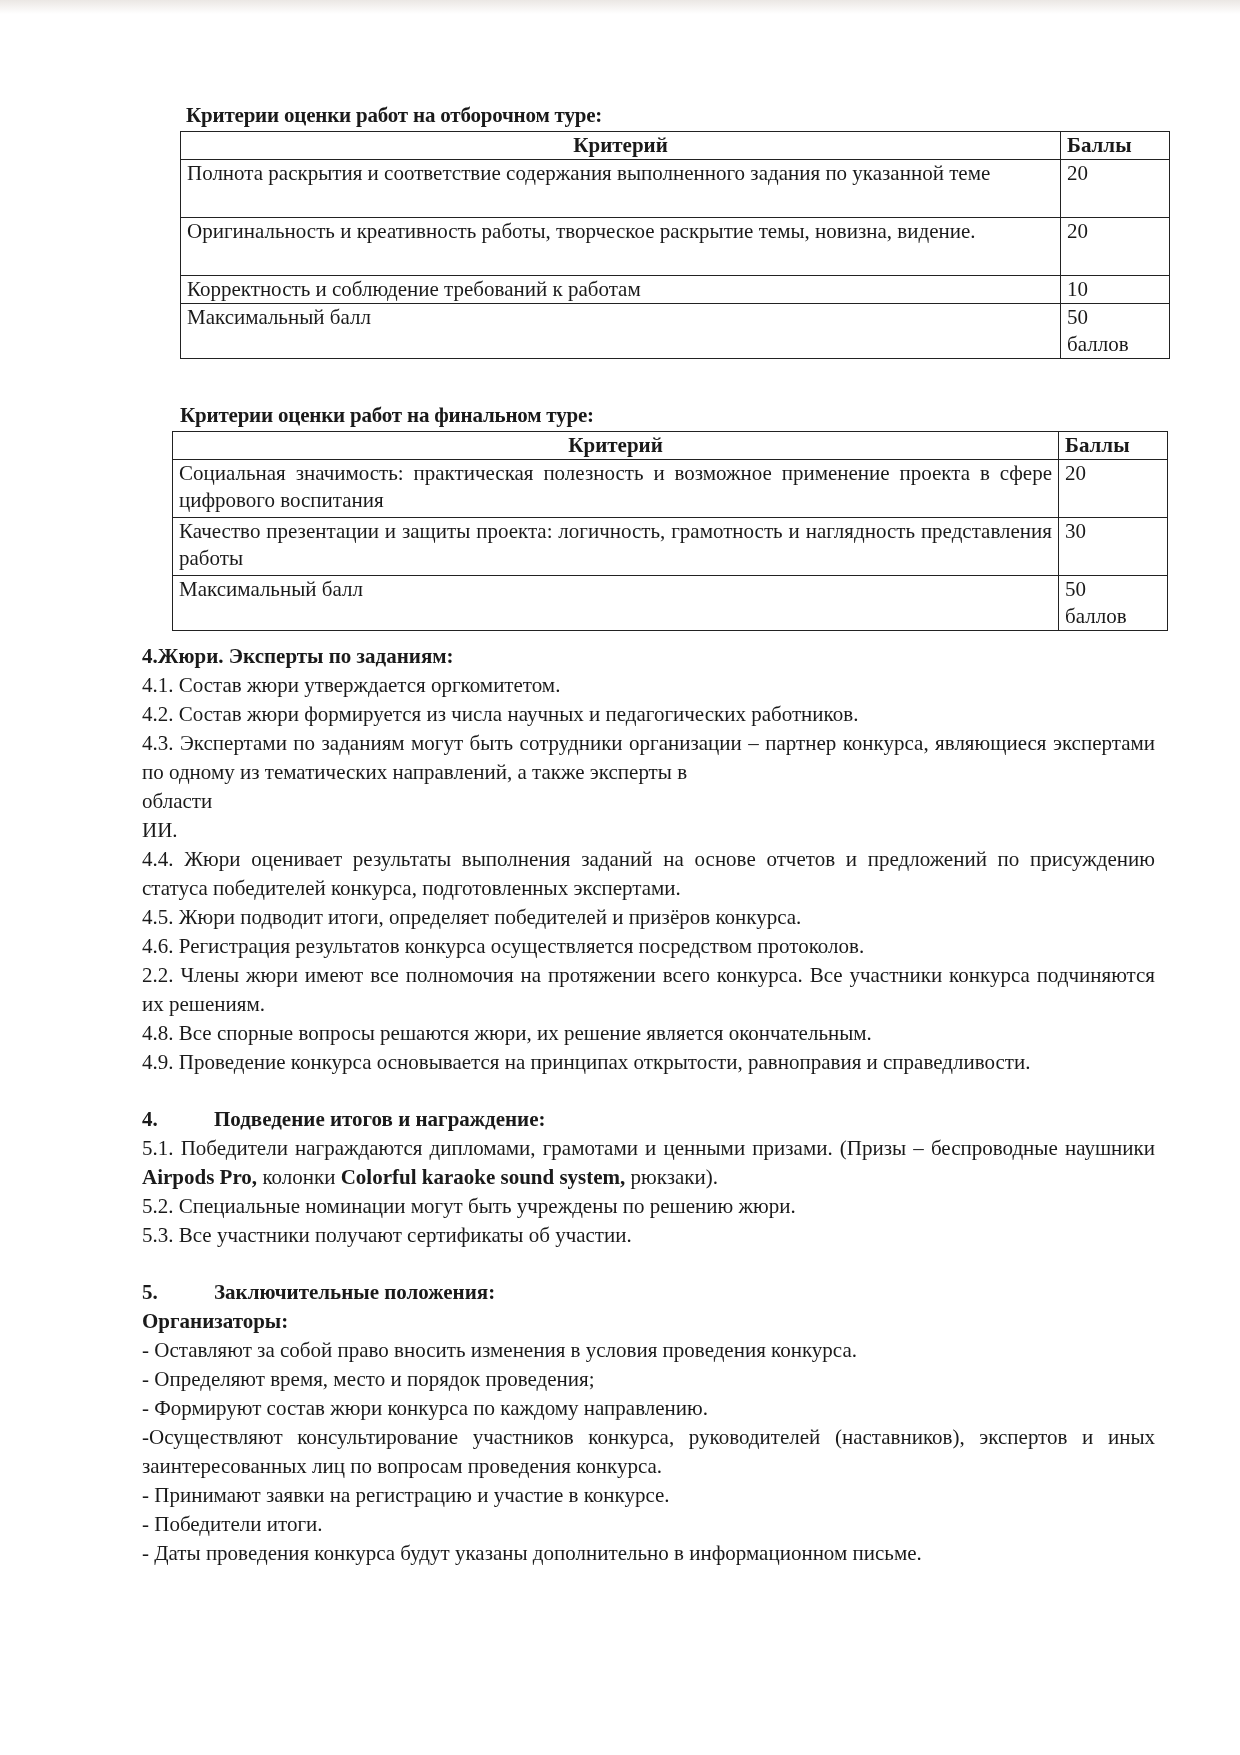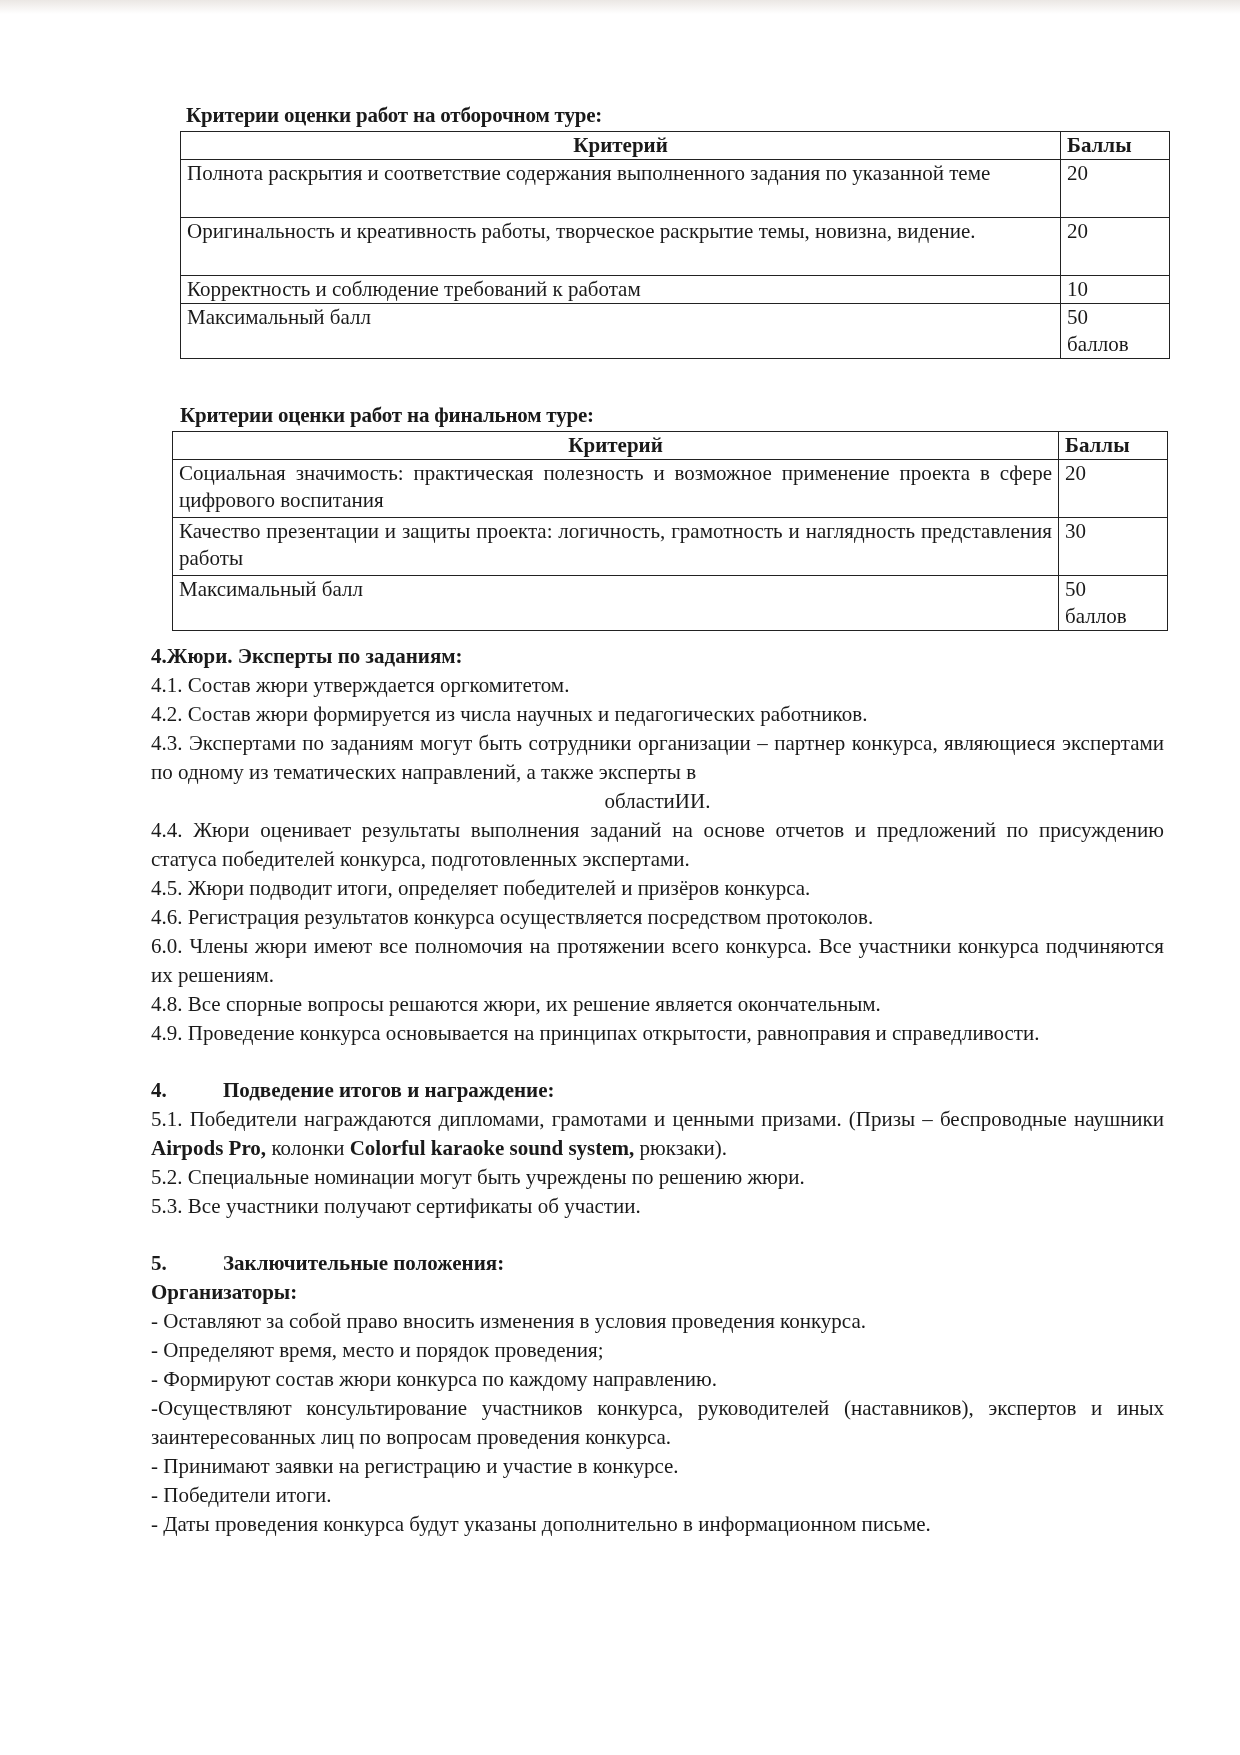--- a/index.html
+++ b/index.html
@@ -15,26 +15,26 @@
     position: absolute; border-collapse: collapse; font-size: 21px; line-height: 27px;
   }
   table.crit td, table.crit th {
     border: 1.6px solid #222; vertical-align: top; padding: 0 6px;
   }
   table.crit th { font-weight: bold; text-align: center; }
   table.crit th.pts { vertical-align: bottom; text-align: left; }
   table.crit td.desc { text-align: justify; text-align-last: left; }
   table.crit td.pts { width: 96px; }
   .max-pts span { display: block; }
-  .content { position: absolute; left: 151px; width: 1013px; font-size: 21px; line-height: 29px; }
+  .content { position: absolute; left: 142px; width: 1013px; font-size: 21px; line-height: 29px; }
   .content p { margin: 0; text-align: justify; }
   .h-bold { font-weight: bold; }
   .sec-head { font-weight: bold; margin-top: 28px !important; }
   .sec-head .num { display: inline-block; width: 72px; }
-  .ai-line { display: flex; justify-content: center; }
+  .ai-line { display: flex; justify-content: space-between; flex-direction: column; }
   b.brand { font-weight: bold; }
 </style>
 </head>
 <body>
 
 <div class="page">
   <div class="scan-edge"></div>
 
   <div class="caption" style="left:186px; top:103px;">Критерии оценки работ на отборочном туре:</div>
   <table class="crit" style="left:180px; top:131px; width:990px;">
@@ -95,21 +95,21 @@
     <p>4.1. Состав жюри утверждается оргкомитетом.</p>
     <p>4.2. Состав жюри формируется из числа научных и педагогических работников.</p>
     <p>4.3. Экспертами по заданиям могут быть сотрудники организации – партнер конкурса, являющиеся экспертами по одному из тематических направлений, а также эксперты в</p>
     <p class="ai-line">
       <span>области</span>
       <span>ИИ.</span>
     </p>
     <p>4.4. Жюри  оценивает результаты выполнения заданий на основе отчетов и предложений по присуждению статуса победителей конкурса, подготовленных экспертами.</p>
     <p>4.5. Жюри подводит итоги, определяет победителей и призёров конкурса.</p>
     <p>4.6. Регистрация результатов конкурса осуществляется посредством протоколов.</p>
-    <p>6.0. Члены жюри имеют все полномочия на протяжении всего конкурса. Все участники конкурса подчиняются их решениям.</p>
+    <p>2.2. Члены жюри имеют все полномочия на протяжении всего конкурса. Все участники конкурса подчиняются их решениям.</p>
     <p>4.8. Все спорные вопросы решаются жюри, их решение является окончательным.</p>
     <p>4.9. Проведение конкурса основывается на принципах открытости, равноправия и справедливости.</p>
 
     <p class="sec-head">
       <span class="num">4.</span><span>Подведение итогов и награждение:</span>
     </p>
     <p><span>5.1. Победители награждаются дипломами, грамотами и ценными призами. (Призы – беспроводные наушники </span><b class="brand">Airpods Pro,</b><span> колонки </span><b class="brand">Colorful karaoke sound system,</b><span> рюкзаки).</span></p>
     <p>5.2. Специальные номинации могут быть учреждены по решению жюри.</p>
     <p>5.3. Все участники получают сертификаты об участии.</p>
 

